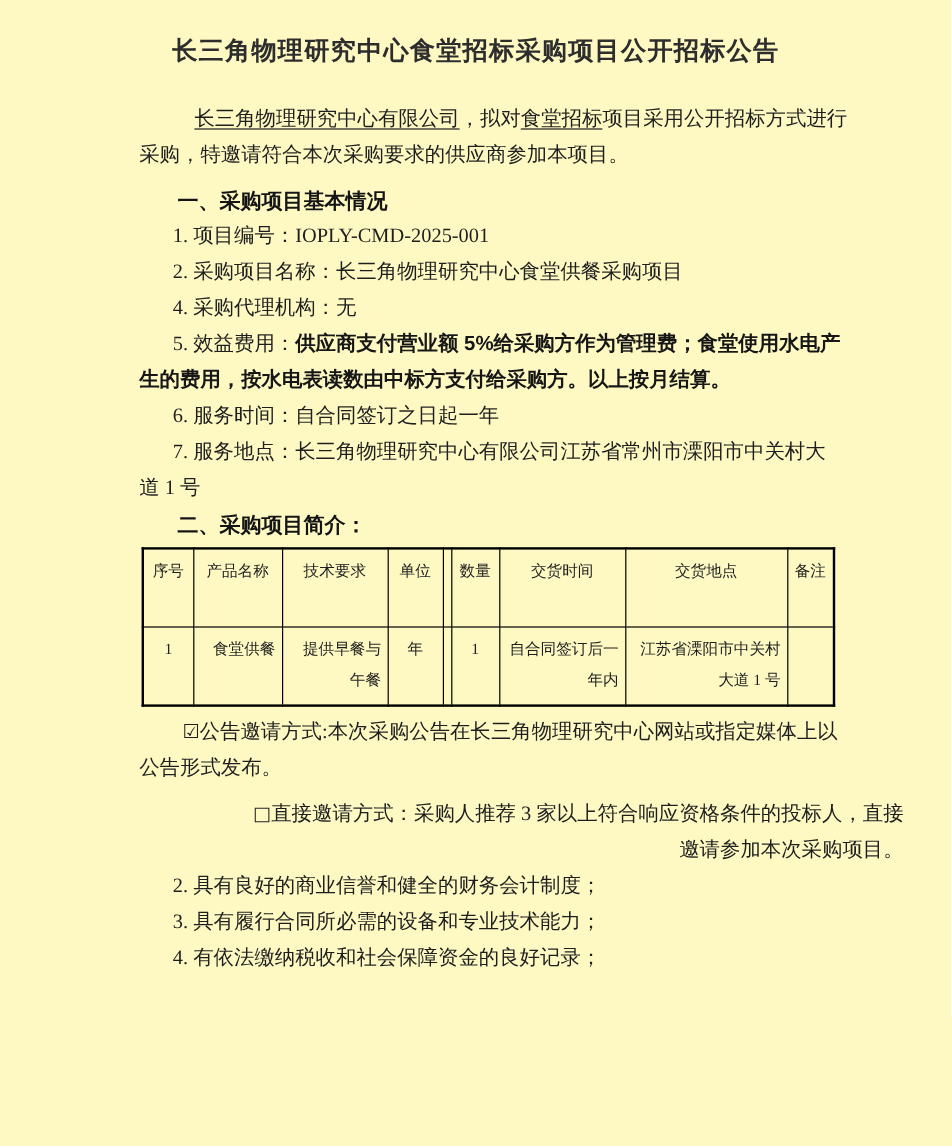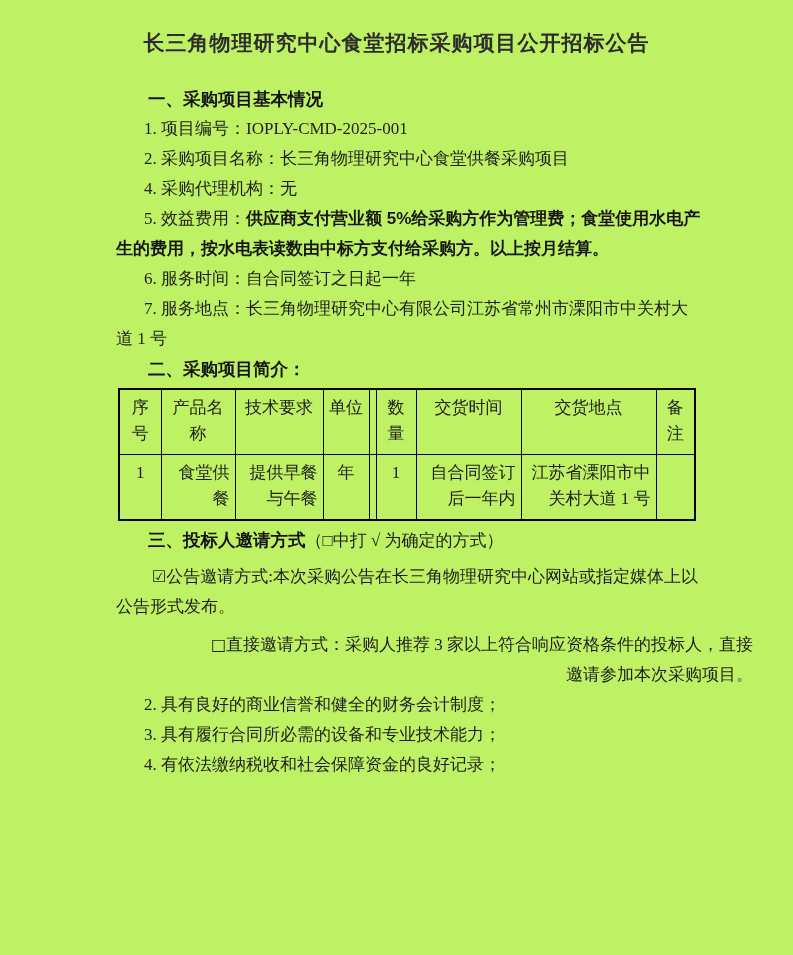--- a/index.html
+++ b/index.html
@@ -1,20 +1,20 @@
 <!DOCTYPE html>
 <html><head>
 <meta charset="utf-8">
 <style>
   html,body { margin:0; padding:0; background:#ffffff; }
   .page {
     position:relative;
     width:793px; height:955px;
     box-sizing:border-box;
-    background:#bef264;
+    background:#fef9c3;
     padding:28px 40px 0 116px;
     font-family:"Liberation Serif","DejaVu Serif",serif;
     font-size:17px;
     color:#1e1e1e;
     overflow:hidden;
   }
   .title {
     font-family:"Liberation Sans","DejaVu Sans",sans-serif;
     font-weight:bold;
     font-size:21px;
@@ -56,21 +56,21 @@
   .h3m { margin-top:4px; }
   .h4m { margin-top:10px; }
   .item4 { text-indent:28px; margin-top:0; }
   .item4.first { margin-top:4px; }
 
   .info-table {
     border-collapse:collapse;
     table-layout:fixed;
     width:576px;
     margin:4px 0 4px 2px;
-    font-size:17px;
+    font-size:13px;
     border:2px solid #000000;
     padding-left:36px;
   }
   .info-table th, .info-table td {
     border:1.5px solid #000000;
     font-weight:normal;
     vertical-align:top;
     line-height:26px;
     padding:5px 5px 3px 5px;
     overflow:hidden;
@@ -82,20 +82,22 @@
   .header-row th { height:56px; }
   .data-row td { height:56px; }
 </style>
 </head>
 <body>
 
 <div class="page">
 
   <h1 class="title">长三角物理研究中心食堂招标采购项目公开招标公告</h1>
 
+  <p class="para intro"><span class="ul">长三角物理研究中心有限公司</span><span>，拟对</span><span class="ul">食堂招标</span><span>项目采用公开招标方式进行
+采购，特邀请符合本次采购要求的供应商参加本项目。</span></p>
 
   <h2 class="heading">一、采购项目基本情况</h2>
   <p class="para item">1. 项目编号：IOPLY-CMD-2025-001</p>
   <p class="para item">2. 采购项目名称：长三角物理研究中心食堂供餐采购项目</p>
   <p class="para item">4. 采购代理机构：无</p>
   <p class="para item"><span>5. 效益费用：</span><span class="hei">供应商支付营业额 5%给采购方作为管理费；食堂使用水电产
 生的费用，按水电表读数由中标方支付给采购方。以上按月结算。</span></p>
   <p class="para item">6. 服务时间：自合同签订之日起一年</p>
   <p class="para item">7. 服务地点：长三角物理研究中心有限公司江苏省常州市溧阳市中关村大
 道 1 号</p>
@@ -133,21 +135,20 @@
       <td class="tc">年</td>
       <td></td>
       <td class="tc">1</td>
       <td class="tl">自合同签订后一年内</td>
       <td class="tl">江苏省溧阳市中关村大道 1 号</td>
       <td class="tc"></td>
     </tr>
   </tbody>
     </table>
 
-  <h2 class="heading h3m"><span>三、投标人邀请方式</span><span class="hn">（□中打 √ 为确定的方式）</span></h2>
 
   <p class="para cbx1"><span class="box">☑</span><span>公告邀请方式:本次采购公告在长三角物理研究中心网站或指定媒体上以
 公告形式发布。</span></p>
 
   <p class="para cbx2"><span class="box">□</span><span>直接邀请方式：采购人推荐 3 家以上符合响应资格条件的投标人，直接
 邀请参加本次采购项目。</span></p>
 
   <p class="para item4">2. 具有良好的商业信誉和健全的财务会计制度；</p>
   <p class="para item4">3. 具有履行合同所必需的设备和专业技术能力；</p>
   <p class="para item4">4. 有依法缴纳税收和社会保障资金的良好记录；</p>

